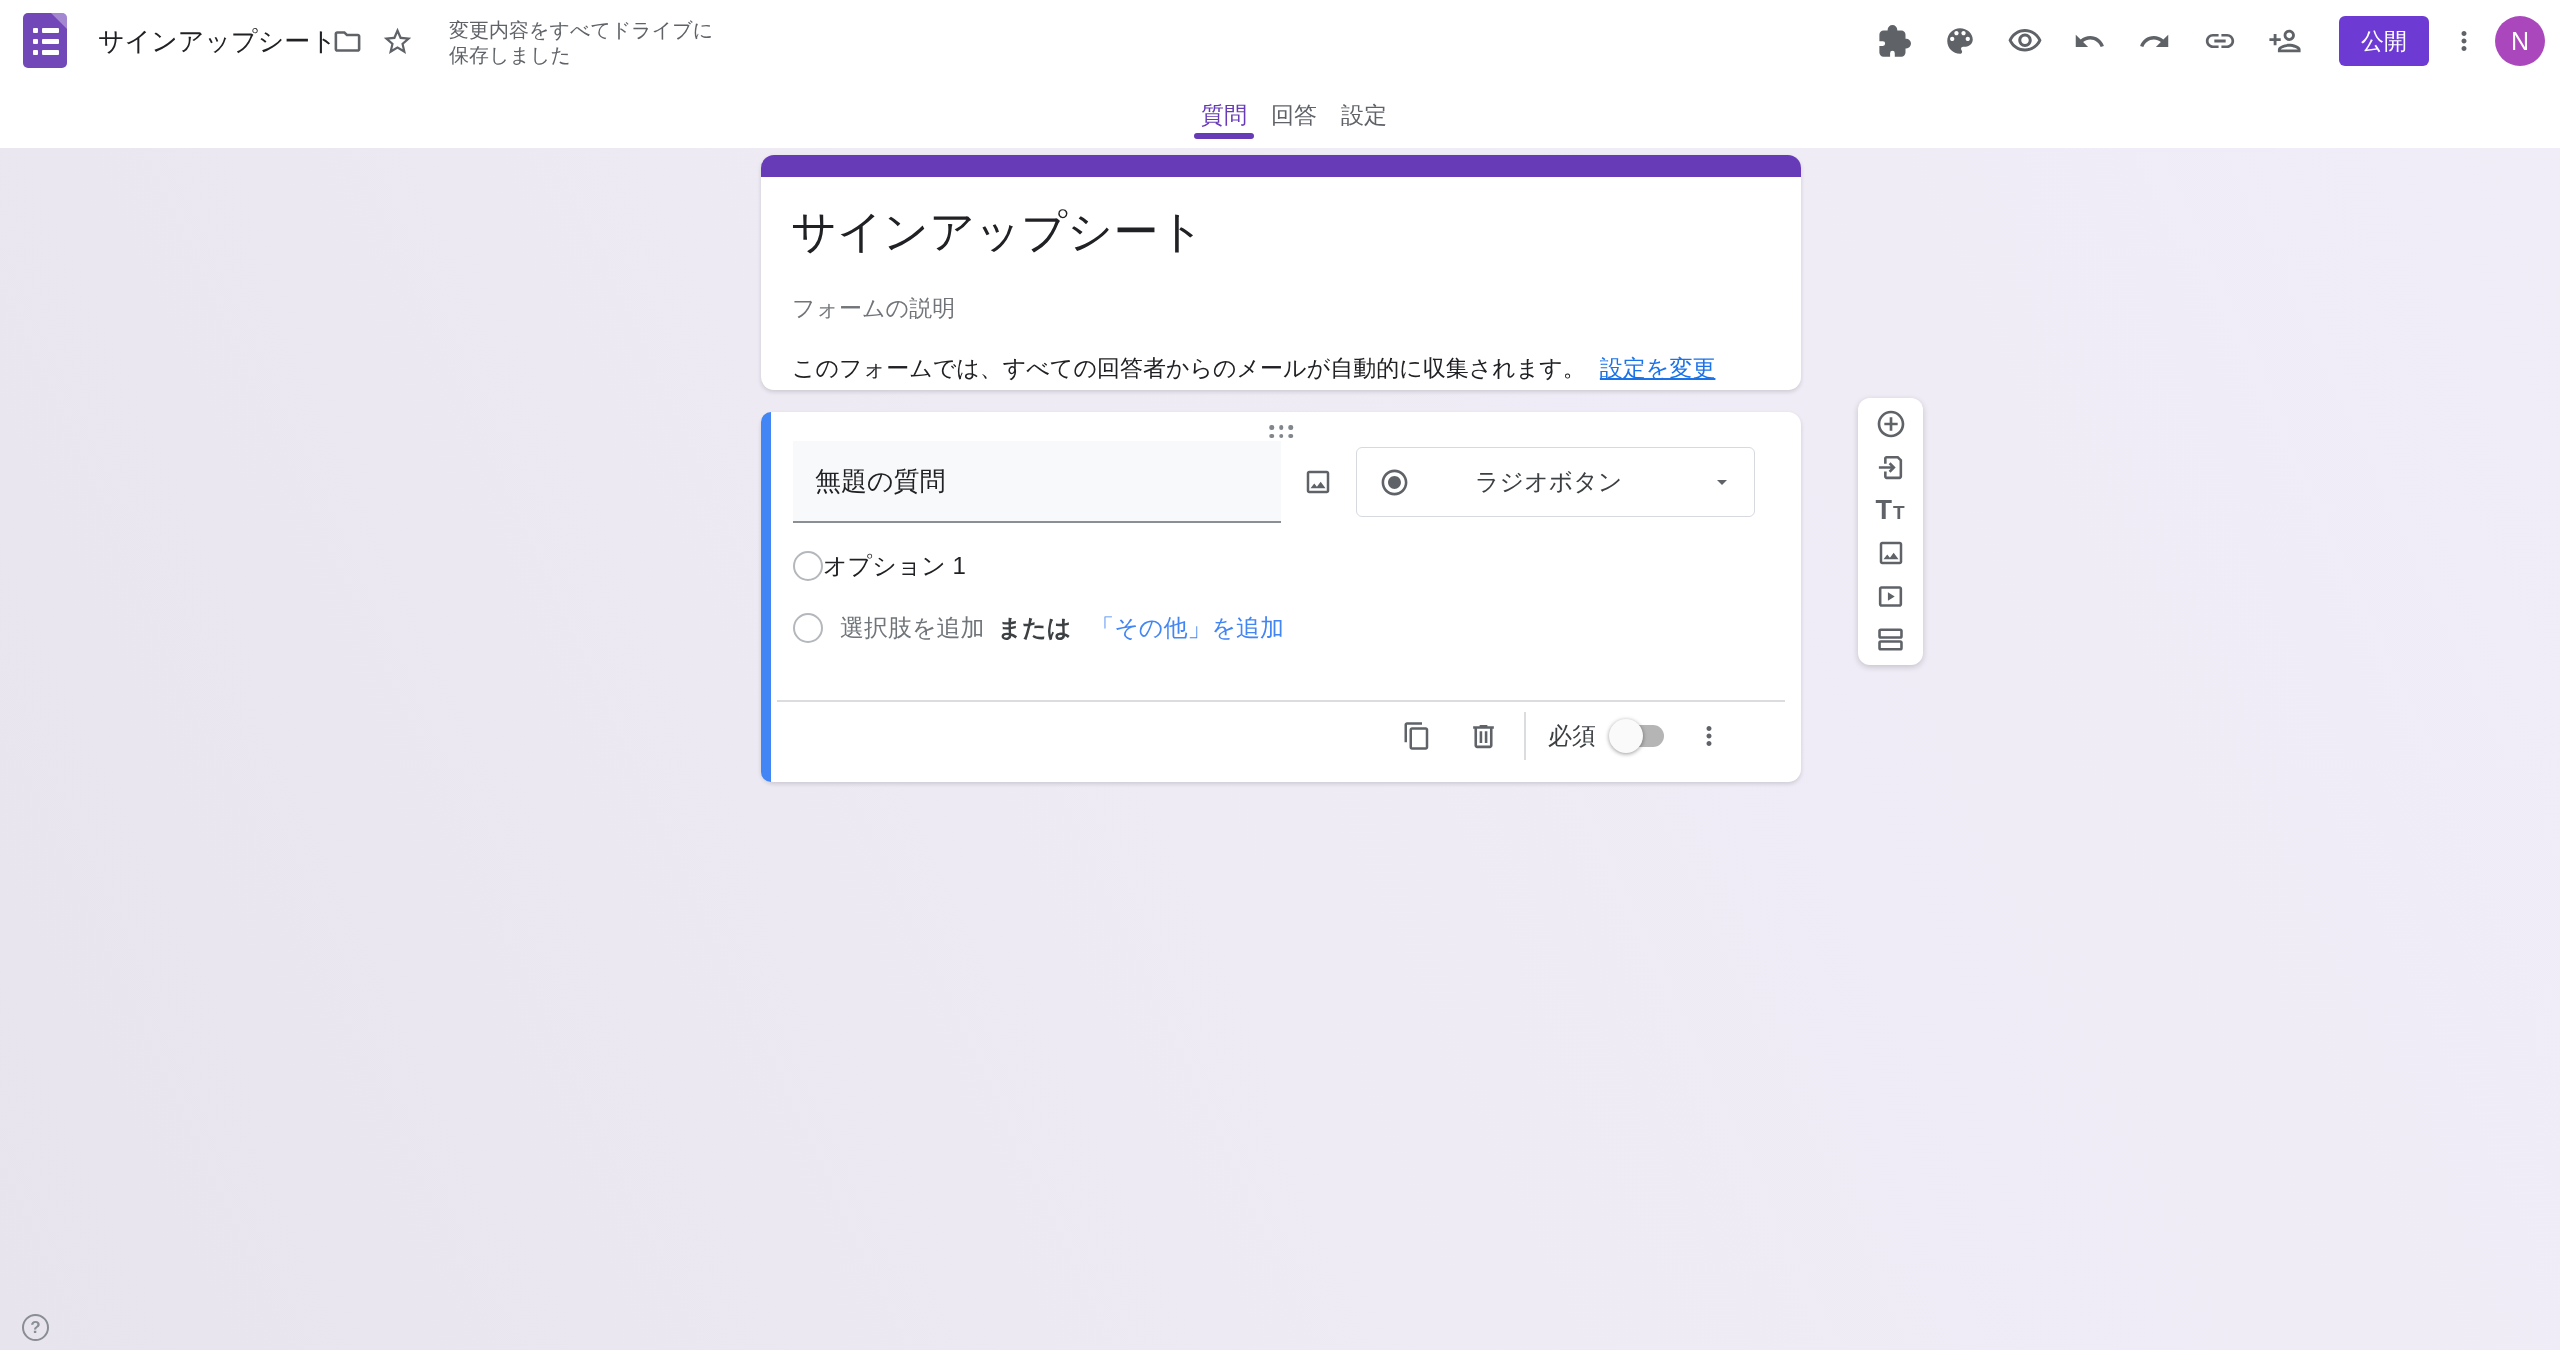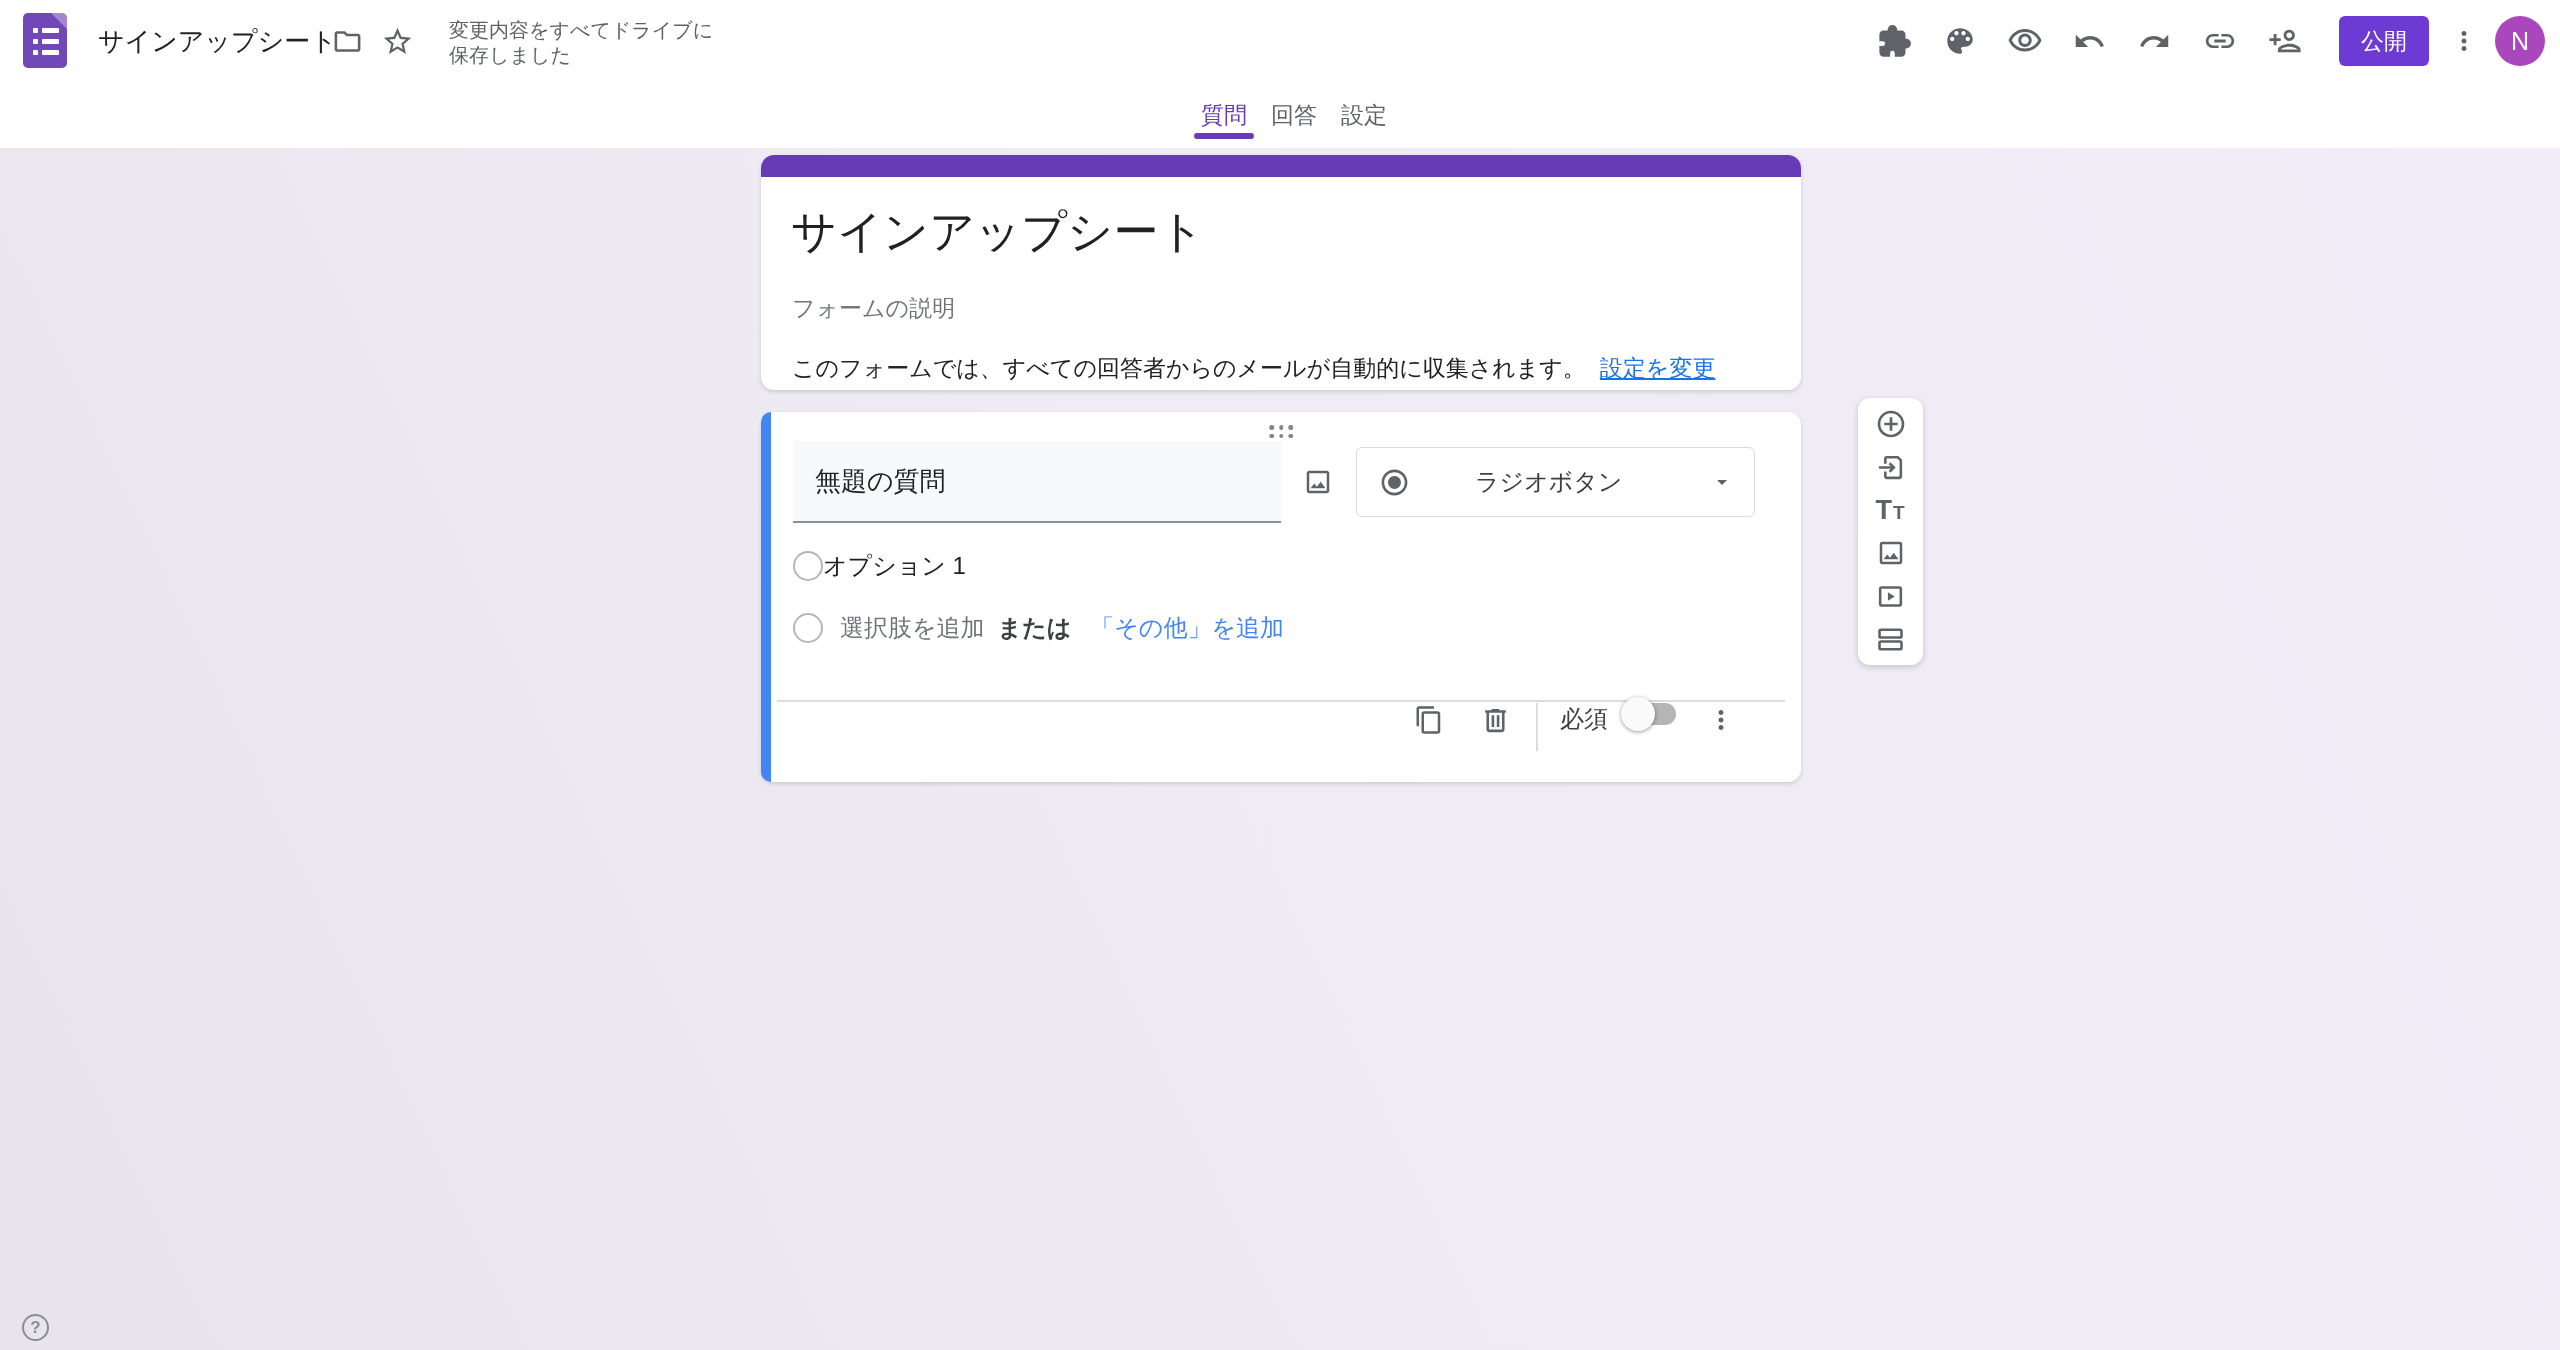--- a/index.html
+++ b/index.html
@@ -63,21 +63,21 @@
   .type-dd svg.radio{margin-left:22px;}
   .type-dd .caret{margin-right:20px;}
   .opt-row{position:absolute;left:32px;display:flex;align-items:center;height:32px;}
   .opt1{top:138px;} .opt2{top:200px;}
   .radio-c{width:30px;height:30px;border:2.5px solid #b4b7bb;border-radius:50%;flex:none;}
   .opt-label{font-size:24px;color:var(--text);cursor:text;}
   .opt-add{margin-left:17px;font-size:24px;color:var(--muted);cursor:text;}
   .opt-or{margin-left:13px;font-size:24px;color:#3c4043;font-weight:600;}
   .opt-other{margin-left:19px;font-size:24px;color:var(--select-blue);cursor:pointer;}
   .q-divider{position:absolute;left:16px;right:16px;top:288px;height:1.5px;background:#dadce0;}
-  .q-footer{position:absolute;left:0;right:12px;bottom:13px;height:66px;display:flex;justify-content:flex-end;padding-right:51px;}
+  .q-footer{position:absolute;left:0;right:0;bottom:13px;height:66px;display:flex;align-items:center;justify-content:flex-end;padding-right:75px;}
   .ft-btn{width:34px;height:34px;display:flex;align-items:center;justify-content:center;cursor:pointer;}
   .ft-sep{width:2px;height:48px;background:#dadce0;margin:0 22px 0 24px;}
   .req-label{font-size:24px;color:#3c4043;margin-right:16px;}
   .toggle{position:relative;width:52px;height:22px;border-radius:11px;background:#b5b5b5;margin-right:28px;cursor:pointer;}
   .toggle .thumb{position:absolute;left:-3px;top:-6px;width:34px;height:34px;border-radius:50%;background:#fafafa;box-shadow:0 1px 4px rgba(0,0,0,.4);}
 
   
   .side-toolbar{position:absolute;left:1824px;top:398px;width:65px;height:267px;background:#fff;border-radius:12px;box-shadow:0 2px 6px rgba(0,0,0,.18);display:flex;flex-direction:column;align-items:center;justify-content:space-evenly;margin-left:34px;}
   .st-btn{width:34px;height:34px;display:flex;align-items:center;justify-content:center;cursor:pointer;}
   .tt{font-size:27px;font-weight:700;color:var(--icon);line-height:1;letter-spacing:1px;}

